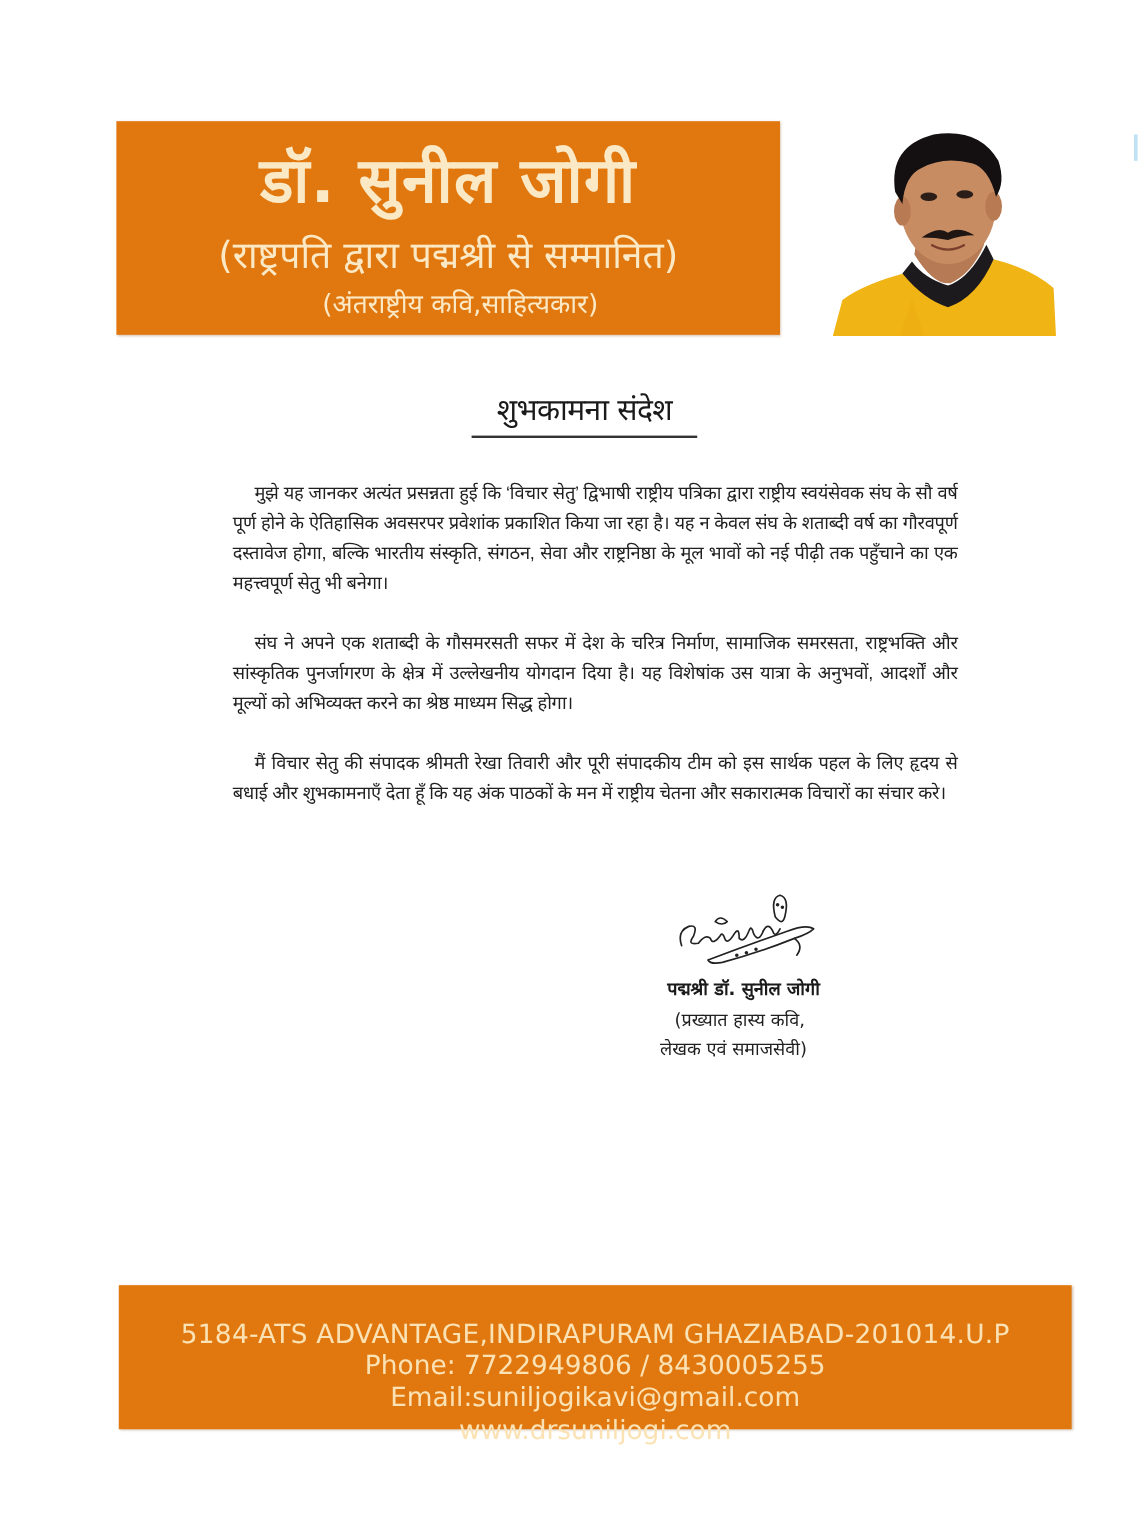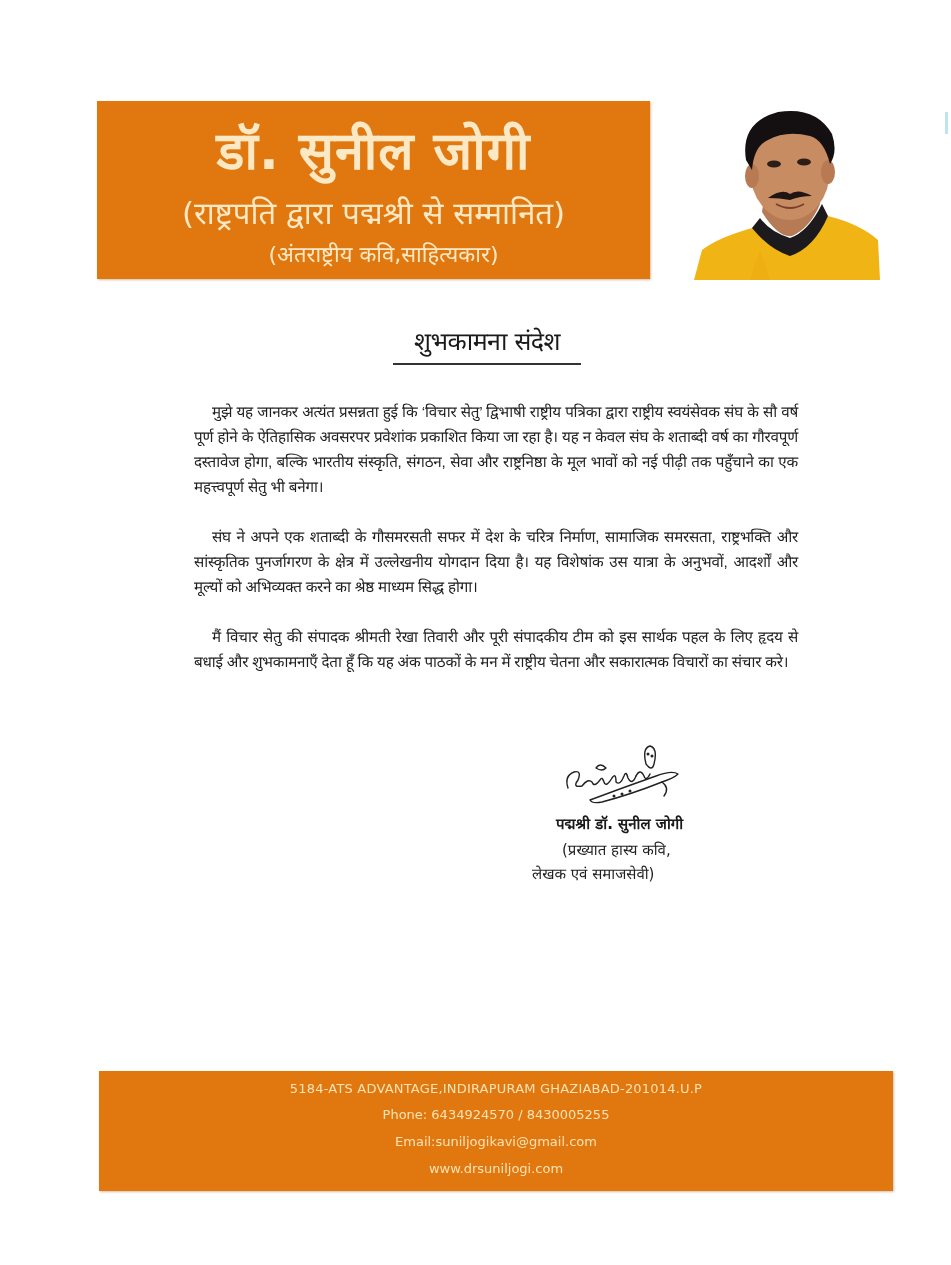--- a/index.html
+++ b/index.html
@@ -120,39 +120,40 @@
     }
     .sig-desc {
       position: absolute;
       left: 562px;
       top: 838px;
       font-size: 15px;
       line-height: 24px;
       color: #1f1f1f;
       white-space: nowrap;
     }
-    .sig-desc-line2 { top: 862px; left: 532px; }
+    .sig-desc-line2 { top: 862px; left: 550px; }
     .footer-banner {
       position: absolute;
       left: 99px;
       top: 1071px;
       width: 794px;
       height: 120px;
       background: #e1780f;
       box-shadow: 1px 1px 2px rgba(120,70,10,0.35);
       color: #fbe2b4;
       text-align: center;
       font-family: "DejaVu Sans", sans-serif;
     }
     .footer-line {
       position: absolute;
       left: 0; right: 0;
-      font-size: 13px;
+      font-size: 22px;
       line-height: 24px;
       white-space: nowrap;
+      margin-top: 24px;
     }
     .footer-address { top: 6px; letter-spacing: 0.2px; }
     .footer-phone { top: 32px; }
     .footer-email { top: 59px; }
     .footer-web { top: 86px; text-align: center; }
   </style>
 </head>
 <body>
 
 <div class="header-banner">
@@ -211,16 +212,16 @@
       <circle cx="68" cy="49" r="0.8" fill="#222"></circle>
     </g>
   </svg>
 </div>
 <div class="sig-name">पद्मश्री डॉ. सुनील जोगी</div>
 <div class="sig-desc">(प्रख्यात हास्य कवि,</div>
 <div class="sig-desc sig-desc-line2">लेखक एवं समाजसेवी)</div>
 
 <div class="footer-banner">
   <div class="footer-line footer-address">5184-ATS ADVANTAGE,INDIRAPURAM GHAZIABAD-201014.U.P</div>
-  <div class="footer-line footer-phone">Phone: 6434924570 / 8430005255</div>
+  <div class="footer-line footer-phone">Phone: 7722949806 / 8430005255</div>
   <div class="footer-line footer-email">Email:suniljogikavi@gmail.com</div>
   <div class="footer-line footer-web">www.drsuniljogi.com</div>
 </div>
 
 </body></html>

